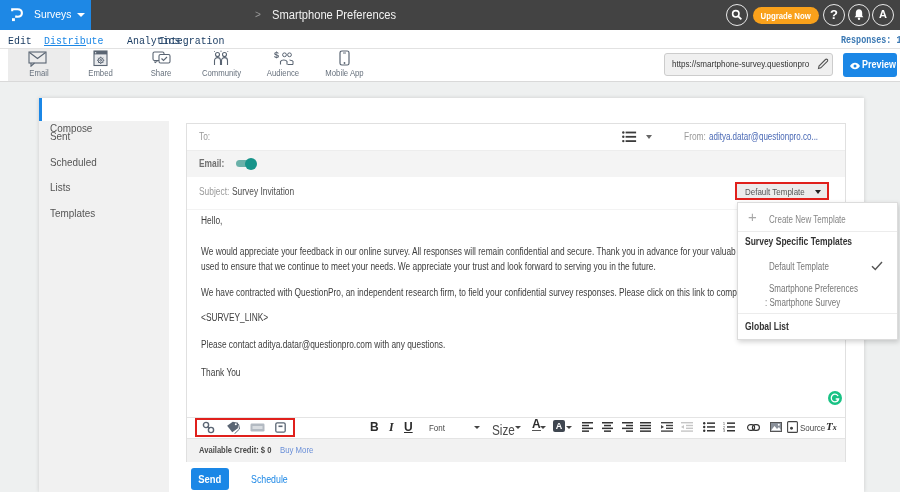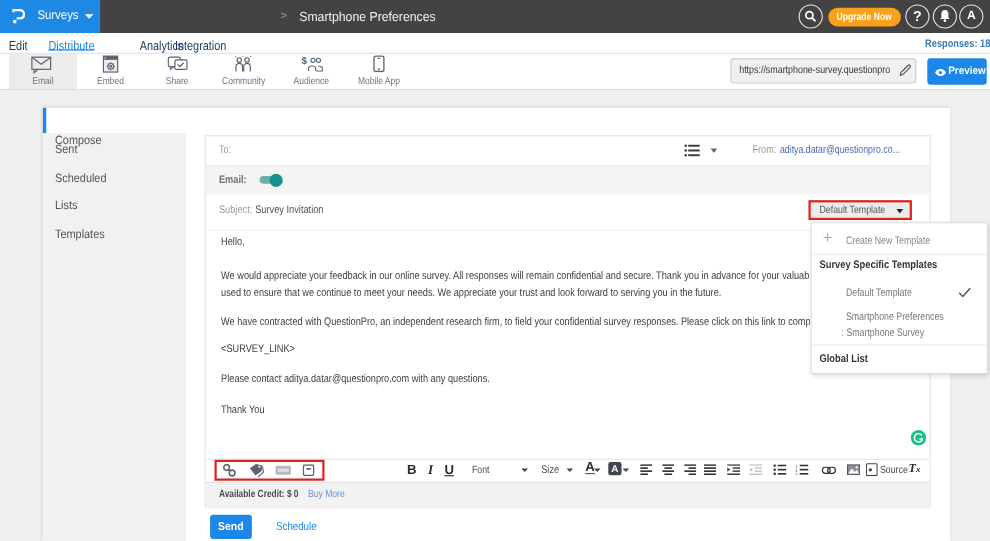--- a/index.html
+++ b/index.html
@@ -5,21 +5,21 @@
 * { margin:0; padding:0; box-sizing:border-box; }
 html,body { width:900px; height:492px; font-family:"Liberation Sans", sans-serif; overflow:hidden; background:#eef0f0; }
 .a { position:absolute; }
 .sx { display:inline-block; transform:scaleX(0.84); transform-origin:0 50%; white-space:nowrap; }
 .sx9 { display:inline-block; transform:scaleX(0.9); transform-origin:0 50%; white-space:nowrap; }
 
 #topbar { position:absolute; left:0; top:0; width:900px; height:30px; background:#434343; }
 #logo { position:absolute; left:0; top:0; width:91px; height:30px; background:#1e88e5; }
 .circbtn { position:absolute; top:4px; width:22px; height:22px; border:1.5px solid #e8e8e8; border-radius:50%; color:#fff; text-align:center; }
 
-#menubar { position:absolute; left:0; top:30px; width:900px; height:19px; background:#fff; border-bottom:1px solid #e2e2e2; }
+#menubar { position:absolute; left:0; top:30px; width:900px; height:19px; background:#fff; border-bottom:1px solid #e2e2e2;font-family:Liberation Mono, monospace; }
 .mitem { position:absolute; top:3.5px; font-size:11.8px; color:#16385f; }
 
 #tabsbar { position:absolute; left:0; top:49px; width:900px; height:33px; background:#fff; border-bottom:1px solid #d9d9d9; }
 .tlabel { position:absolute; top:19px; font-size:9px; color:#68727e; text-align:center; transform:scaleX(0.86); }
 
 #card { position:absolute; left:39px; top:98px; width:825px; height:394px; background:#fff; box-shadow:0 0 4px rgba(0,0,0,0.15); }
 #sidebar { position:absolute; left:39px; top:121px; width:130px; height:371px; background:#f1f1f1; }
 #bluebar { position:absolute; left:39px; top:98px; width:3px; height:23px; background:#1b87e6; }
 .sideitem { position:absolute; left:50px; font-size:11px; color:#555; }
 
@@ -205,21 +205,21 @@
 <svg class="a" style="left:275px;top:422px;" width="11" height="11" viewBox="0 0 11 11">
   <rect x="0.8" y="0.8" width="9.4" height="9.4" rx="1.5" fill="none" stroke="#5a6573" stroke-width="1.3"></rect>
   <rect x="3.5" y="3.5" width="4" height="1.6" fill="#5a6573"></rect>
 </svg>
 
 <span class="a" style="left:370px;top:420px;font-size:12px;font-weight:bold;color:#2c2c2c;">B</span>
 <span class="a" style="left:389px;top:420px;font-size:12px;font-style:italic;font-family:'Liberation Serif',serif;font-weight:bold;color:#2c2c2c;">I</span>
 <span class="a" style="left:404px;top:420px;font-size:12px;font-weight:bold;color:#2c2c2c;text-decoration:underline;">U</span>
 <span class="a" style="left:429px;top:422px;font-size:9.5px;color:#4a4a4a;"><span class="sx">Font</span></span>
 <span class="a" style="left:474px;top:426px;width:0;height:0;border-left:3px solid transparent;border-right:3px solid transparent;border-top:3.5px solid #444;"></span>
-<span class="a" style="left:492px;top:422px;font-size:10px;color:#4a4a4a;"><span class="sx">Size</span></span>
+<span class="a" style="left:492px;top:422px;font-size:14px;color:#4a4a4a;"><span class="sx">Size</span></span>
 <span class="a" style="left:515px;top:426px;width:0;height:0;border-left:3px solid transparent;border-right:3px solid transparent;border-top:3.5px solid #444;"></span>
 <span class="a" style="left:532px;top:419px;font-size:12px;font-weight:bold;color:#2c2c2c;border-bottom:1.5px solid #555;line-height:11px;">A</span>
 <span class="a" style="left:540px;top:426px;width:0;height:0;border-left:3px solid transparent;border-right:3px solid transparent;border-top:3.5px solid #444;"></span>
 <span class="a" style="left:553px;top:420px;width:12px;height:12px;background:#3f4650;border-radius:2px;color:#fff;font-size:9px;font-weight:bold;text-align:center;line-height:12px;">A</span>
 <span class="a" style="left:566px;top:426px;width:0;height:0;border-left:3px solid transparent;border-right:3px solid transparent;border-top:3.5px solid #444;"></span>
 <svg class="a" style="left:582px;top:422px;" width="11" height="10" viewBox="0 0 11 10">
   <rect x="0" y="0" width="11" height="1.5" fill="#333"></rect>
     <rect x="0" y="2.8" width="7" height="1.5" fill="#333"></rect>
     <rect x="0" y="5.6" width="11" height="1.5" fill="#333"></rect>
     <rect x="0" y="8.4" width="7" height="1.5" fill="#333"></rect>

